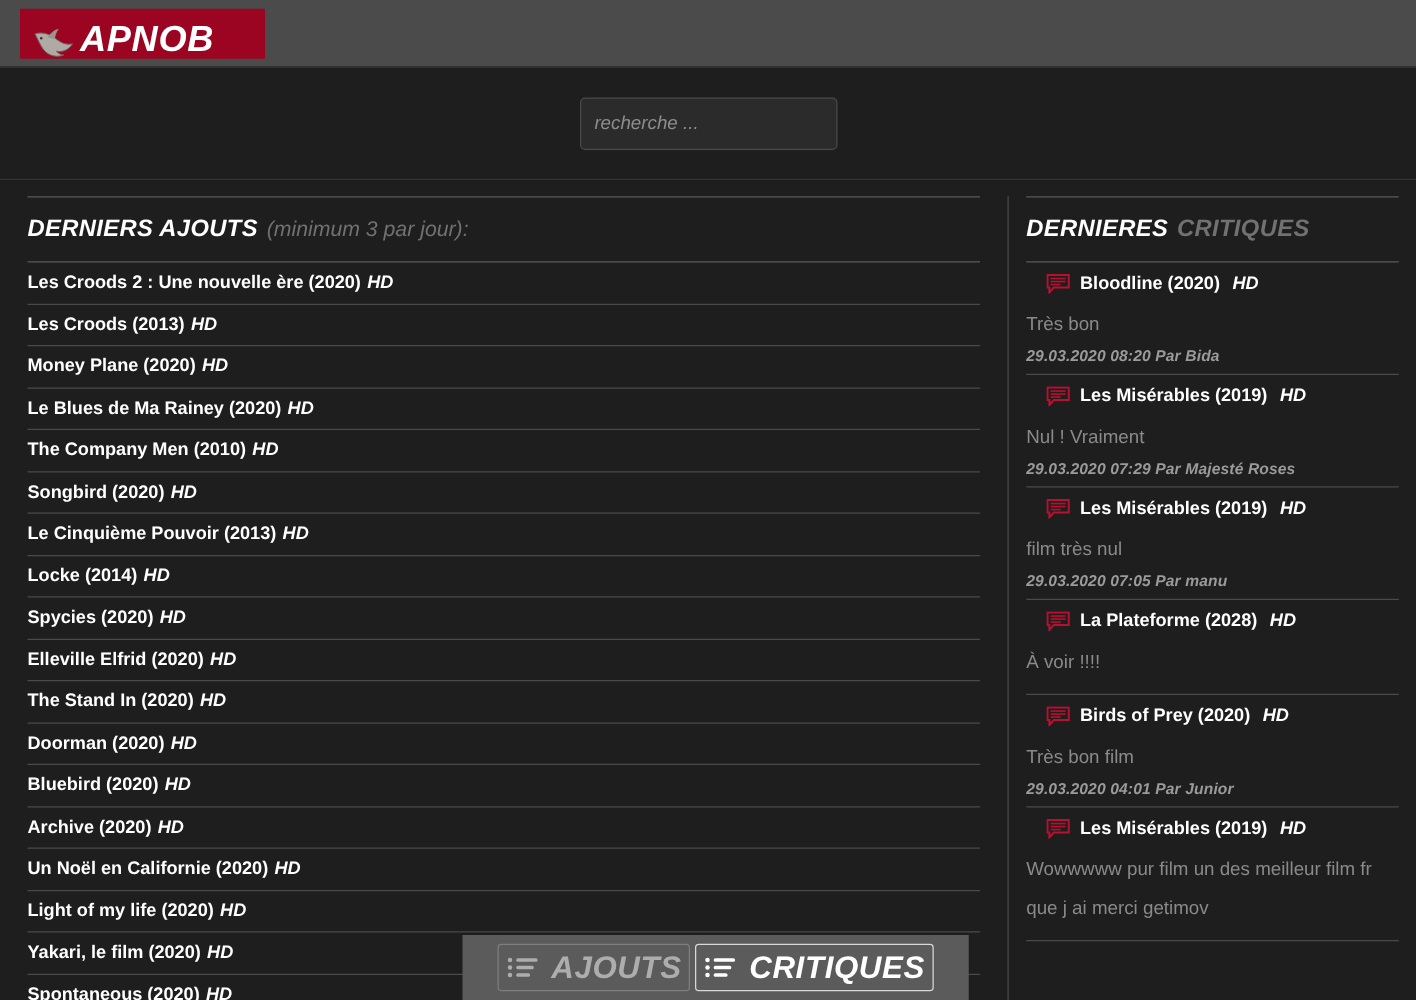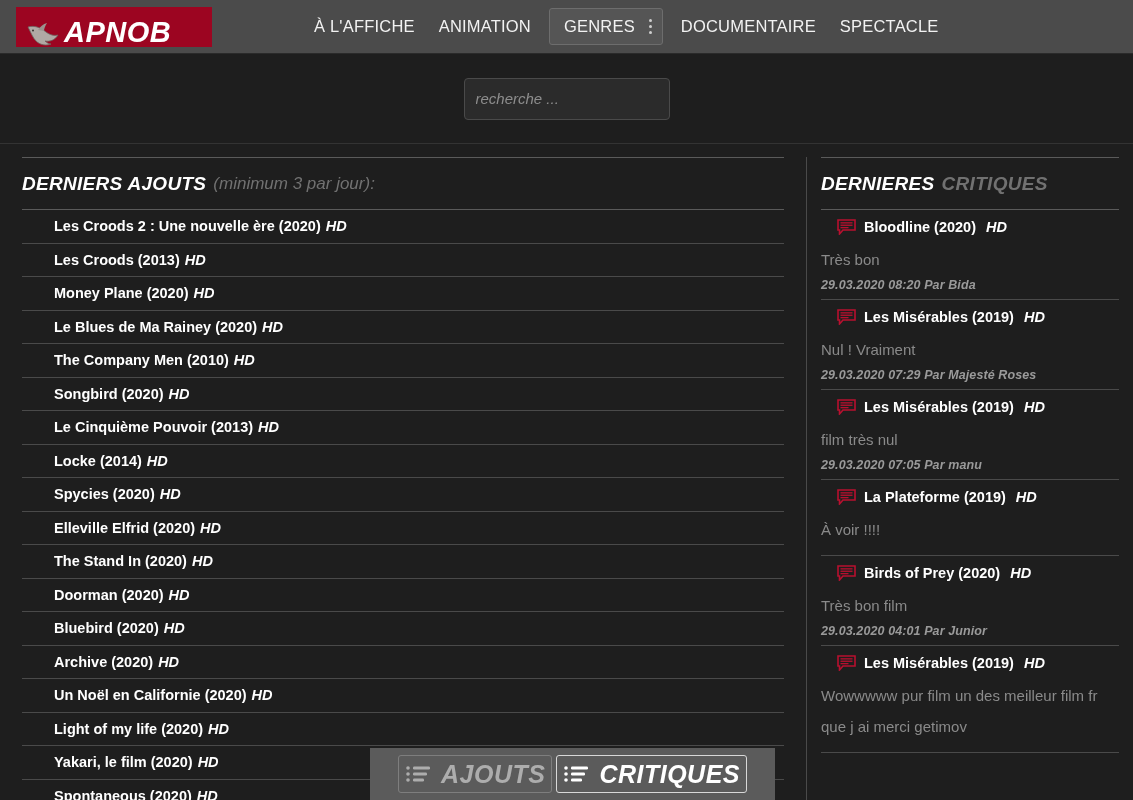--- a/index.html
+++ b/index.html
@@ -136,21 +136,20 @@
     height: 33.5px;
     display: flex;
     align-items: center;
     border-bottom: 1px solid #4a4a4a;
     cursor: pointer;
   }
   .movie-title {
     color: #ffffff;
     font-weight: bold;
     font-size: 14.5px;
-    margin-left: 32px;
   }
   .hd-tag {
     color: #ffffff;
     font-weight: bold;
     font-style: italic;
     font-size: 14.5px;
     margin-left: 5px;
   }
 
   
@@ -243,42 +242,20 @@
 
   <div id="logo-box">
     <svg id="logo-dolphin" viewBox="0 0 34 26">
       <path d="M2 6 C9 4 15 7 20 11 C24 14 28 15 32 14 C29 19 24 21 19 20 C21 22 23 23 25 23 C20 25 14 24 10 20 C7 17 5 12 2 6 Z" fill="#b0a9a4" stroke="#6d6460" stroke-width="0.8"></path>
       <path d="M12 9 C14 6 17 3 21 2 C19 5 18 8 18 10 Z" fill="#9a938e"></path>
       <circle cx="7" cy="9.5" r="1" fill="#3a3330"></circle>
     </svg>
     <span id="logo-text">APNOB</span>
   </div>
 
-  <nav id="nav-items">
-    <div class="nav-item">
-      <span>À L'AFFICHE</span>
-    </div>
-    <div class="nav-item">
-      <span>ANIMATION</span>
-    </div>
-    <div class="nav-item boxed">
-      <span>GENRES</span>
-      <span class="kebab">
-          <i></i>
-          <i></i>
-          <i></i>
-        </span>
-    </div>
-    <div class="nav-item">
-      <span>DOCUMENTAIRE</span>
-    </div>
-    <div class="nav-item">
-      <span>SPECTACLE</span>
-    </div>
-  </nav>
 </div>
 
 <div id="search-strip">
   <input id="search-input" type="text" placeholder="recherche ..." style="">
 </div>
 
 <div id="main">
 
   <section id="left-col">
     <div class="panel-head">
@@ -412,21 +389,21 @@
           <div class="review-meta">29.03.2020 07:05 Par manu</div>
         </div>
         <div class="review-item">
           <div class="review-title-line">
             <svg class="comment-icon" viewBox="0 0 19 16">
               <path d="M1 1 H18 V11 H6 L2.5 15 V11 H1 Z" fill="#1e1e1e" stroke="#b8102f" stroke-width="1.6"></path>
               <rect x="3.5" y="3.2" width="12" height="1.3" fill="#b8102f"></rect>
               <rect x="3.5" y="5.6" width="12" height="1.3" fill="#b8102f"></rect>
               <rect x="3.5" y="8.0" width="8" height="1.3" fill="#b8102f"></rect>
             </svg>
-            <span class="review-movie">La Plateforme (2019)</span>
+            <span class="review-movie">La Plateforme (2028)</span>
             <span class="hd-tag" style="margin-left: 2px;">HD</span>
           </div>
           <div class="review-body">À voir !!!!</div>
         </div>
         <div class="review-item">
           <div class="review-title-line">
             <svg class="comment-icon" viewBox="0 0 19 16">
               <path d="M1 1 H18 V11 H6 L2.5 15 V11 H1 Z" fill="#1e1e1e" stroke="#b8102f" stroke-width="1.6"></path>
               <rect x="3.5" y="3.2" width="12" height="1.3" fill="#b8102f"></rect>
               <rect x="3.5" y="5.6" width="12" height="1.3" fill="#b8102f"></rect>

